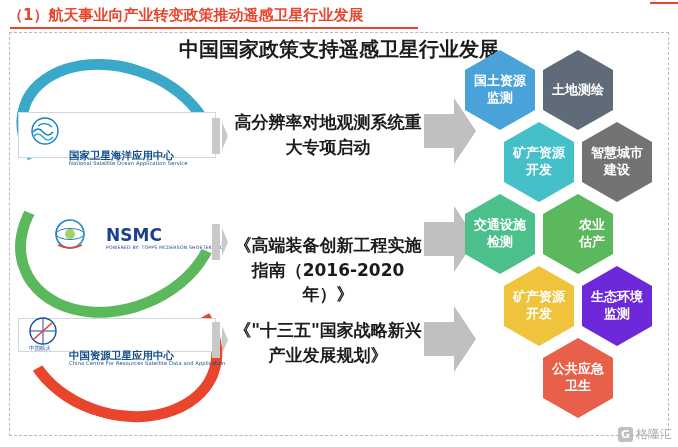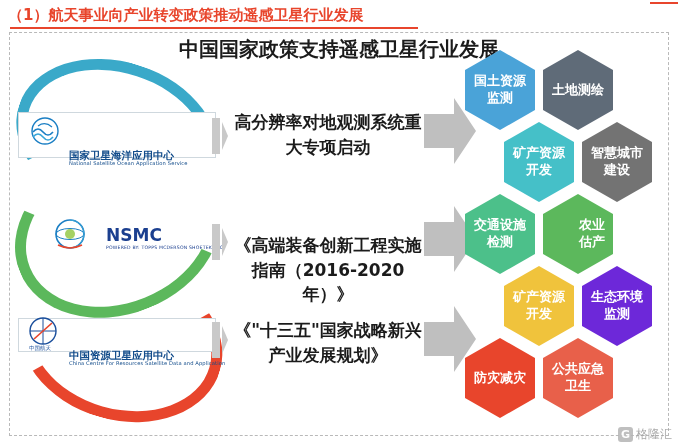--- a/index.html
+++ b/index.html
@@ -215,23 +215,20 @@
       <span>农业估产</span>
     </div>
 
   <div class="hex" style="left: 504px; top: 266px; background: rgb(240, 195, 60);">
       <span>矿产资源开发</span>
     </div>
   <div class="hex" style="left: 582px; top: 266px; background: #6d28d9;">
       <span>生态环境监测</span>
     </div>
 
-  <div class="hex" style="left: 465px; top: 338px; background: rgb(232, 69, 44);">
-      <span>防灾减灾</span>
-    </div>
   <div class="hex" style="left: 543px; top: 338px; background: rgb(232, 96, 74);">
       <span>公共应急卫生</span>
     </div>
 
   <div class="wm">
     <span class="g">G</span>
     <span>格隆汇</span>
   </div>
 
 </div>

